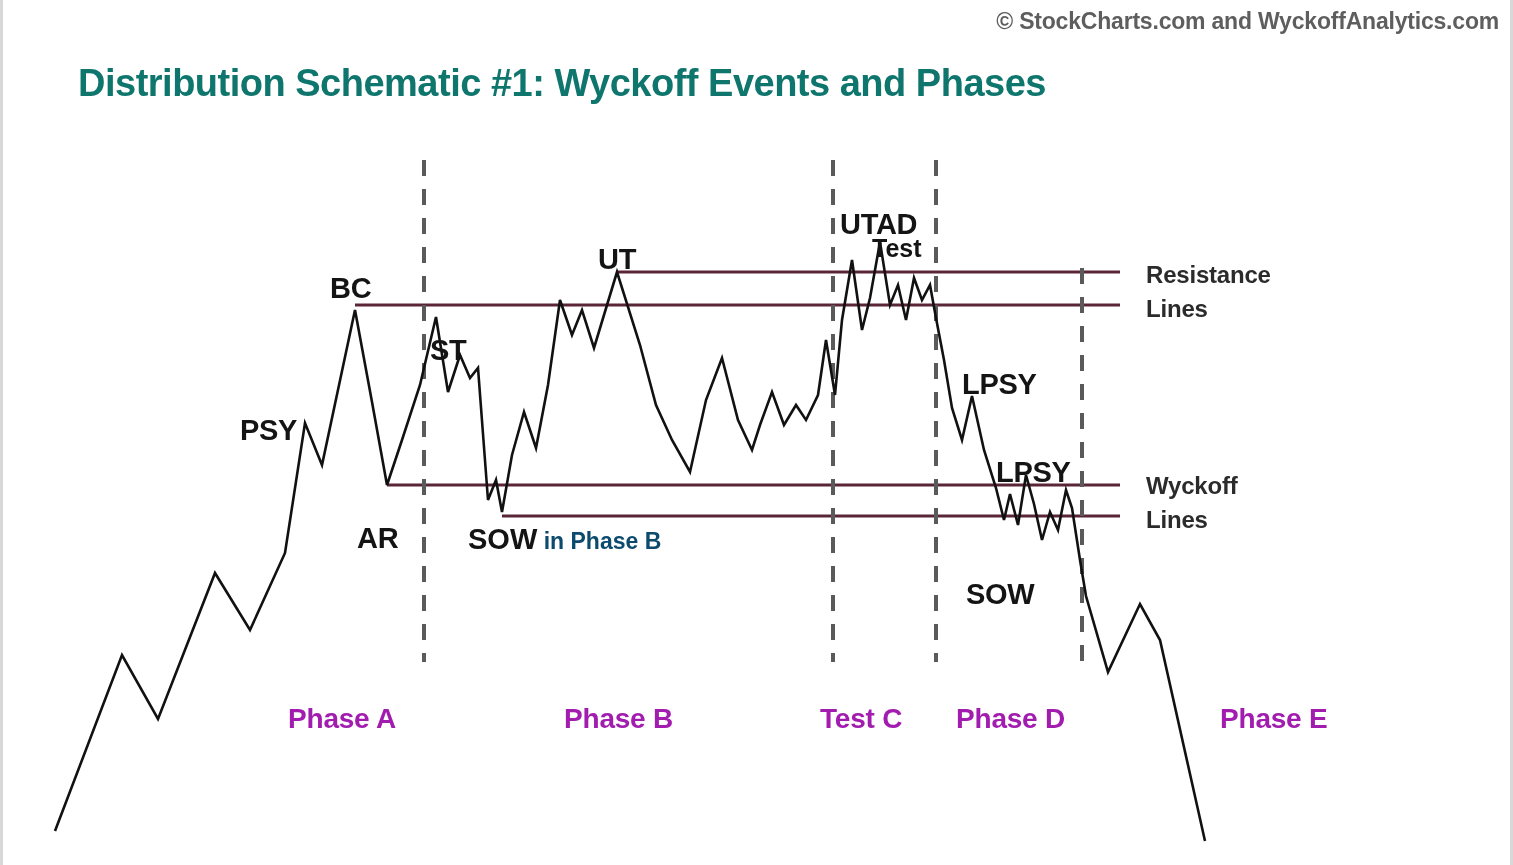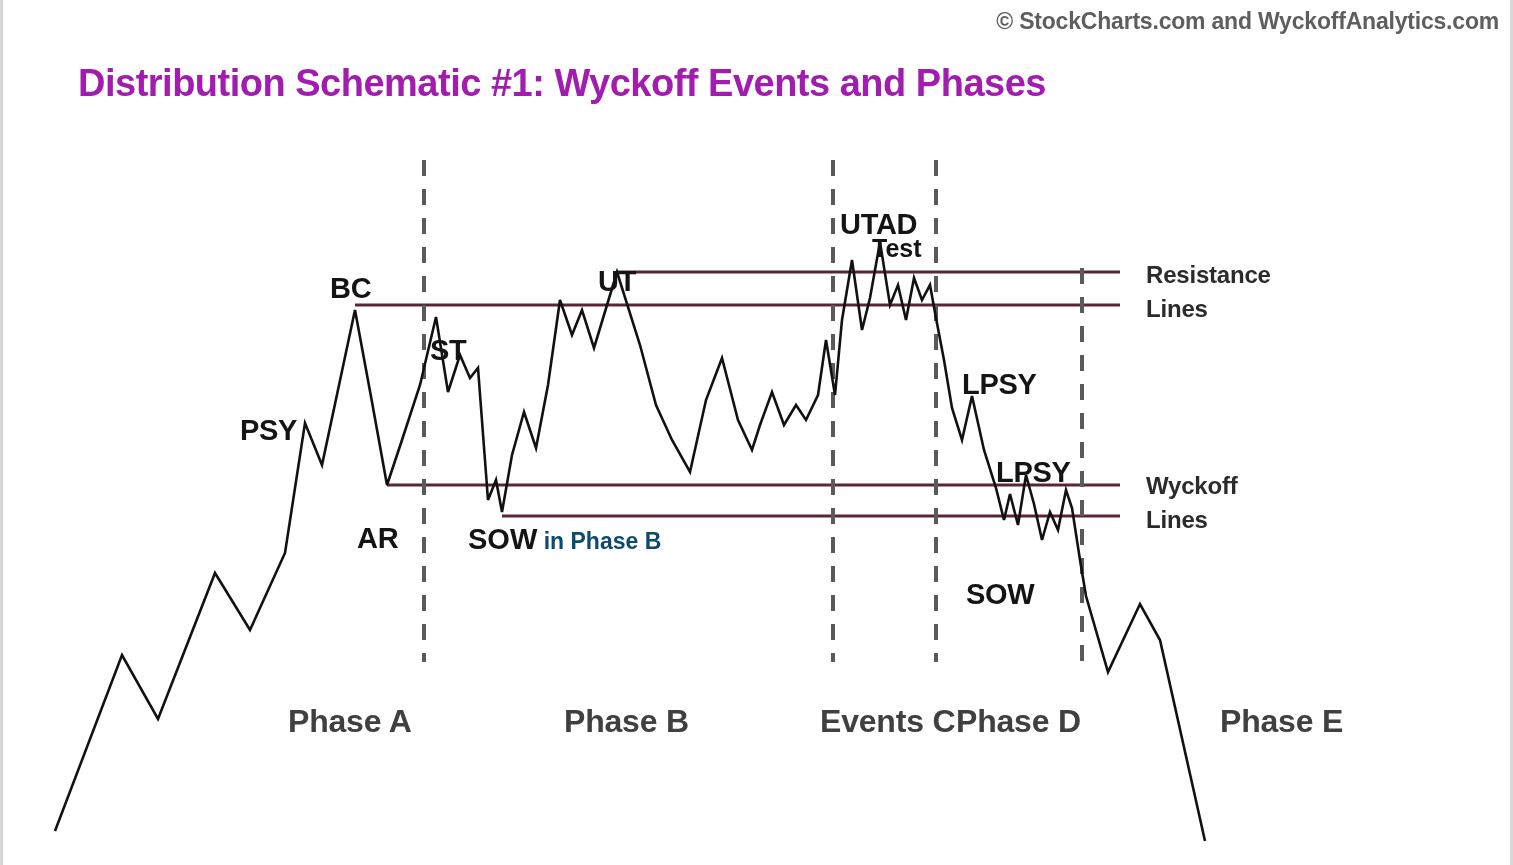--- a/index.html
+++ b/index.html
@@ -45,21 +45,21 @@
     font-weight: bold;
     color: #5e5e5e;
     letter-spacing: -0.2px;
   }
   .title {
     position: absolute;
     left: 78px;
     top: 62px;
     font-size: 38px;
     font-weight: bold;
-    color: #a21caf;
+    color: #0f766e;
     letter-spacing: -0.5px;
     font-stretch: condensed;
   }
   .ev {
     font-size: 29px;
     font-weight: bold;
     color: #141414;
     letter-spacing: -0.3px;
     margin-top: 24px;
   }
@@ -90,23 +90,23 @@
     font-size: 24px;
     font-weight: bold;
     color: #2b2b2b;
     line-height: 1.42;
     letter-spacing: -0.2px;
     margin-left: 16px;
   }
   .phase {
     position: absolute;
     white-space: nowrap;
-    font-size: 32px;
+    font-size: 28px;
     font-weight: bold;
-    color: #404040;
+    color: #a21caf;
     letter-spacing: -0.2px;
   }
 </style>
 </head>
 <body>
 
 <div id="canvas">
 
   <div id="frame"></div>
 
@@ -130,21 +130,21 @@
     <g id="price-group">
         <polyline points="55,831 122,655 158,719 215,573 250,630 285,553 305,423 322,465 355,310 372,402 387,485 402,440 420,385 436,317 448,392 460,355 470,378 478,368 488,500 496,480 502,512 512,455 524,412 536,448 548,385 560,300 572,335 582,310 594,348 617,272 640,345 656,405 672,440 690,472 706,400 722,358 738,420 752,450 760,425 772,392 784,425 796,405 806,420 818,395 826,340 835,395 842,320 852,260 862,330 870,298 880,242 890,305 898,285 906,320 914,278 922,300 930,285 936,318 944,360 952,408 962,440 972,396 984,450 996,488 1004,520 1010,494 1018,525 1026,475 1034,504 1042,540 1050,512 1058,530 1066,490 1072,508 1080,560 1086,596 1108,672 1140,604 1160,640 1205,841" fill="none" stroke="#111111" stroke-width="2.6" stroke-linejoin="miter" stroke-linecap="butt"></polyline>
       </g>
   </svg>
 
   <div id="event-labels">
       <div class="lbl ev" style="left: 240px; top: 392px;">PSY</div>
       <div class="lbl ev" style="left: 330px; top: 250px;">BC</div>
       <div class="lbl ev" style="left: 430px; top: 312px;">ST</div>
       <div class="lbl ev" style="left: 357px; top: 500px;">AR</div>
-      <div class="lbl ev" style="left: 598px; top: 243px;">UT</div>
+      <div class="lbl ev" style="left: 598px; top: 221px;">UT</div>
       <div class="lbl ev" style="left: 840px; top: 186px;">UTAD</div>
       <div class="lbl ev-sm" style="left: 872px; top: 224px;">Test</div>
       <div class="lbl ev" style="left: 962px; top: 346px;">LPSY</div>
       <div class="lbl ev" style="left: 996px; top: 434px;">LPSY</div>
       <div class="lbl ev" style="left: 966px; top: 556px;">SOW</div>
     </div>
 
   <div class="sow-wrap" id="sow-phase-b" style="left: 468px; top: 525px;">
     <span class="sow-big">SOW</span><span class="sow-small"> in Phase B</span>
   </div>
@@ -156,18 +156,18 @@
       </div>
       <div class="sideline" style="left: 1130px; top: 469px;">
         <div>Wyckoff</div>
         <div>Lines</div>
       </div>
     </div>
 
   <div id="phase-labels">
       <div class="phase" style="left: 288px; top: 703px;">Phase A</div>
       <div class="phase" style="left: 564px; top: 703px;">Phase B</div>
-      <div class="phase" style="left: 820px; top: 703px;">Events C</div>
+      <div class="phase" style="left: 820px; top: 703px;">Test C</div>
       <div class="phase" style="left: 956px; top: 703px;">Phase D</div>
       <div class="phase" style="left: 1220px; top: 703px;">Phase E</div>
     </div>
 
 </div>
 
 </body></html>

